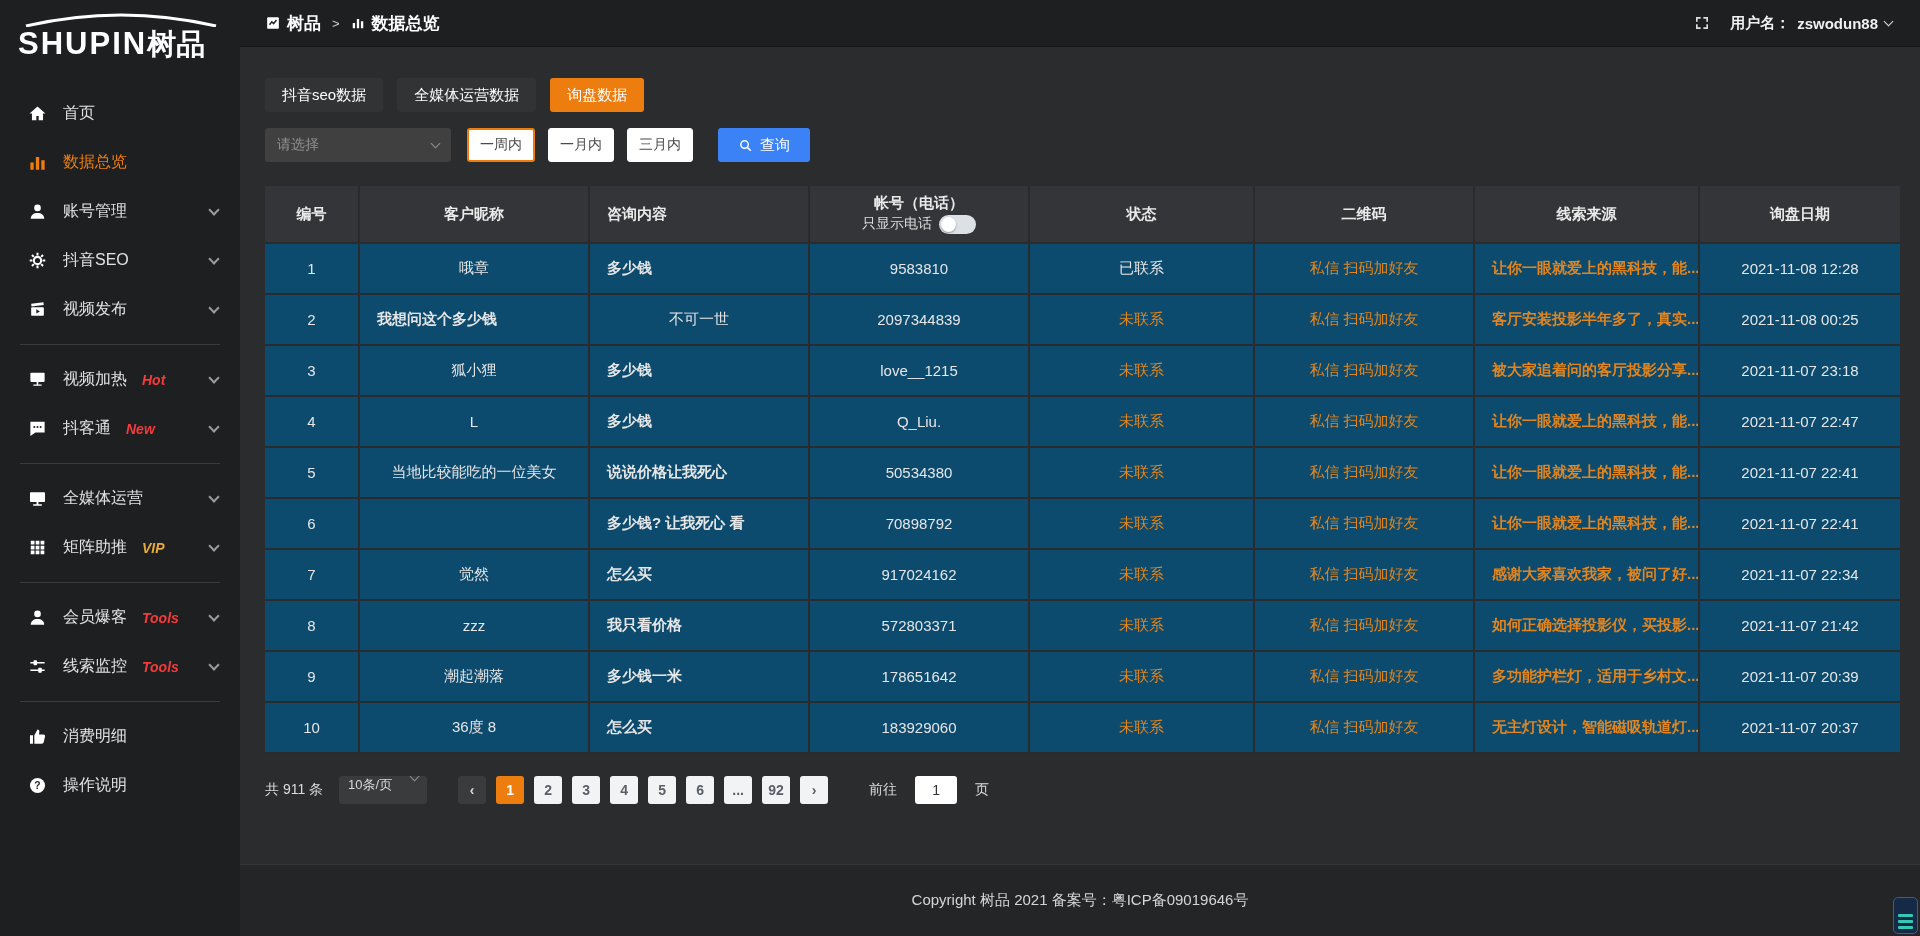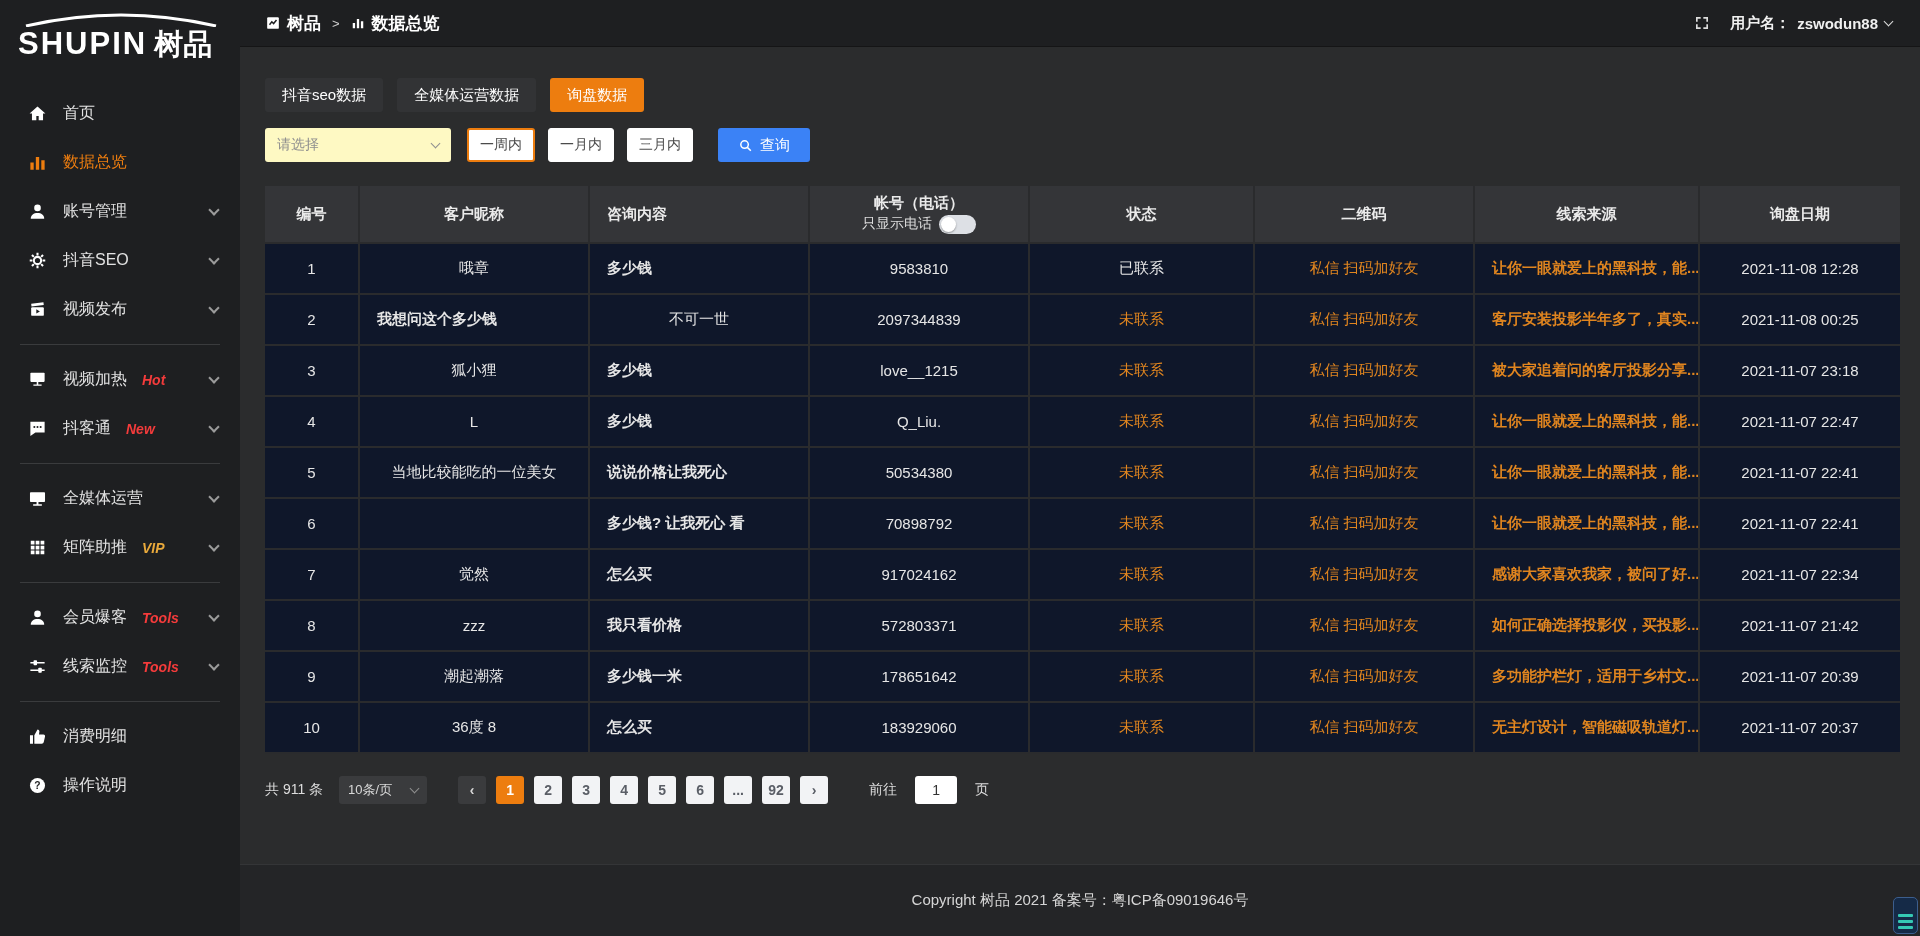--- a/index.html
+++ b/index.html
@@ -4,21 +4,21 @@
 <style>
   * { box-sizing: border-box; margin: 0; padding: 0; }
   html,body { width:1920px; height:936px; overflow:hidden; }
   body { font-family:"Liberation Sans","DejaVu Sans",sans-serif; background:#2b2c2d; color:#e4e4e4; }
   .app { display:flex; width:1920px; height:936px; position:relative; }
 
   
   .sidebar { width:240px; flex-shrink:0; background:#1e1f21; padding-top:10px; }
   .logo { padding:2px 14px 0 18px; }
   .logo-arc { display:block; margin-left:4px; }
-  .logo-text { display:flex; align-items:baseline; gap:7px; margin-top:-2px; }
+  .logo-text { display:flex; align-items:baseline; margin-top:-2px; }
   .logo-en { font-size:31px; font-weight:800; color:#fff; letter-spacing:2px; }
   .logo-cn { font-size:29px; font-weight:800; color:#fff; }
   .nav { margin-top:24px; }
   .nav-item { height:49px; display:flex; align-items:center; padding:0 22px 0 28px; cursor:pointer; font-size:16px; color:#e2e2e2; }
   .nav-icon { width:19px; height:19px; margin-right:16px; color:#fff; display:inline-flex; }
   .nav-icon svg { width:19px; height:19px; }
   .nav-item.active { color:#ed7d0f; }
   .nav-item.active .nav-icon { color:#ed7d0f; }
   .nav-badge { margin-left:15px; font-style:italic; font-weight:700; font-size:14px; }
   .badge-red { color:#f43b3b; }
@@ -41,45 +41,45 @@
 
   .content { flex:1; padding:31px 20px 0 25px; }
 
   
   .tabs { display:flex; gap:14px; }
   .tab { height:34px; padding:0 17px; background:#323335; color:#fff; font-size:15px; display:flex; align-items:center; border-radius:3px; cursor:pointer; }
   .tab.active { background:#ed7d0f; }
 
   
   .filters { margin-top:16px; display:flex; align-items:center; }
-  .select { width:186px; height:34px; background:#fef9c3; border-radius:3px; display:flex; align-items:center; justify-content:space-between; padding:14px 12px; color:#8f8f8f; font-size:14px; cursor:pointer; }
+  .select { width:186px; height:34px; background:#404040; border-radius:3px; display:flex; align-items:center; justify-content:space-between; padding:14px 12px; color:#8f8f8f; font-size:14px; cursor:pointer; }
   .sel-chev { width:7px; height:7px; border-right:1.5px solid #8f8f8f; border-bottom:1.5px solid #8f8f8f; transform:rotate(45deg); margin-top:-3px; }
   .range-group { margin-left:16px; display:flex; gap:13px; }
   .range-btn { height:34px; min-width:63px; padding:0 11px; background:#fff; color:#4b4b4b; border:1px solid #fff; border-radius:3px; display:flex; align-items:center; justify-content:center; font-size:14px; cursor:pointer; }
   .range-btn.active { border:2px solid #ed7d0f; }
   .search-btn { margin-left:25px; height:34px; background:#3b82f6; color:#fff; border-radius:3px; padding:0 20px; display:flex; align-items:center; gap:7px; font-size:15px; cursor:pointer; }
   .search-btn svg { width:15px; height:15px; }
 
   
-  .table { margin-top:24px; display:grid; grid-template-columns:95px 230px 220px 220px 225px 220px 225px 1fr; background:#0f172a; }
+  .table { margin-top:24px; display:grid; grid-template-columns:95px 230px 220px 220px 225px 220px 225px 1fr; background:#0c4a6e; }
   .cell { display:flex; align-items:center; justify-content:center; height:51px; font-size:15px; color:#e6e6e6; border-right:2px solid #2a2b2d; border-bottom:2px solid #2a2b2d; padding:0 8px; overflow:hidden; white-space:nowrap; }
   .cell.left { justify-content:flex-start; padding-left:17px;font-weight:bold; }
   .cell.last { border-right:none; }
   .cell.th { height:58px; background:#343538; font-weight:700; color:#eaeaea; }
   .cell.orange { color:#e0851f; }
   .th-account { flex-direction:column; gap:5px; }
   .th-line { line-height:1; }
   .th-toggle-line { display:flex; align-items:center; gap:7px; font-size:14px; font-weight:400; color:#dcdcdc; }
   .switch { width:37px; height:19px; background:#dde0e5; border-radius:10px; position:relative; display:inline-block; cursor:pointer; }
   .switch .knob { position:absolute; left:2px; top:2px; width:15px; height:15px; background:#fff; border-radius:50%; box-shadow:0 1px 2px rgba(0,0,0,.35); }
 
   
   .pagination { margin-top:22px; display:flex; align-items:center; font-size:14px; color:#ddd; }
   .pg-total { margin-right:16px; font-size:14px; }
-  .pg-size { width:88px; height:28px; background:#3a3b3d; border-radius:3px; display:flex; align-items:center; justify-content:space-between; padding:0 9px; font-size:13px; color:#d8d8d8; margin-right:26px; cursor:pointer; }
+  .pg-size { width:88px; height:28px; background:#3a3b3d; border-radius:3px; display:flex; align-items:flex-start; justify-content:space-between; padding:0 9px; font-size:13px; color:#d8d8d8; margin-right:26px; cursor:pointer; }
   .pg-btns { display:flex; align-items:center; }
   .pg-btn { min-width:28px; height:28px; border-radius:3px; display:flex; align-items:center; justify-content:center; font-size:14px; font-weight:700; margin:0 5px; cursor:pointer; }
   .pg-prev { background:#3a3b3d; color:#d8d8d8; }
   .pg-page { background:#f2f3f5; color:#5a5e66; }
   .pg-page.active { background:#ed7d0f; color:#fff; }
   .pg-next { background:#f2f3f5; color:#5a5e66; }
   .pg-goto { margin-left:36px; display:flex; align-items:center; gap:18px; }
   .pg-input { width:42px; height:28px; background:#fff; border:none; border-radius:3px; text-align:center; color:#333; font-size:14px; font-family:inherit; }
 
   

